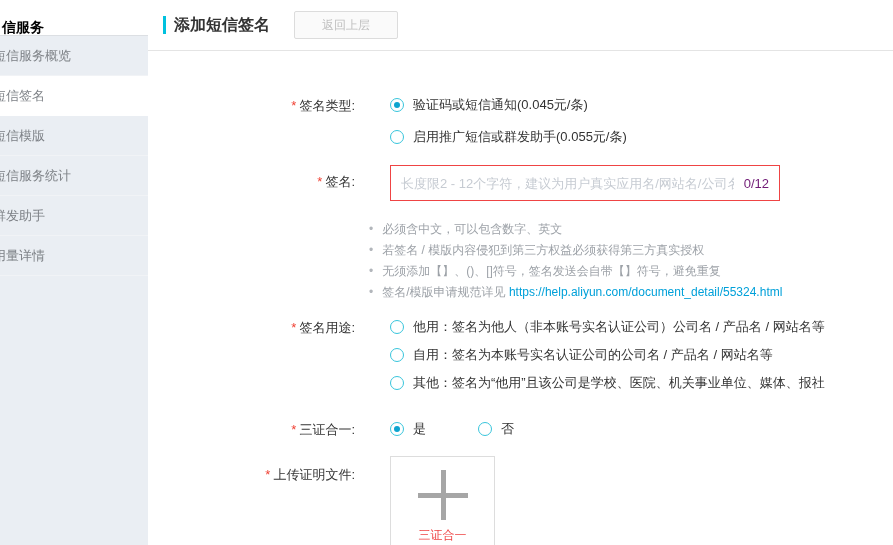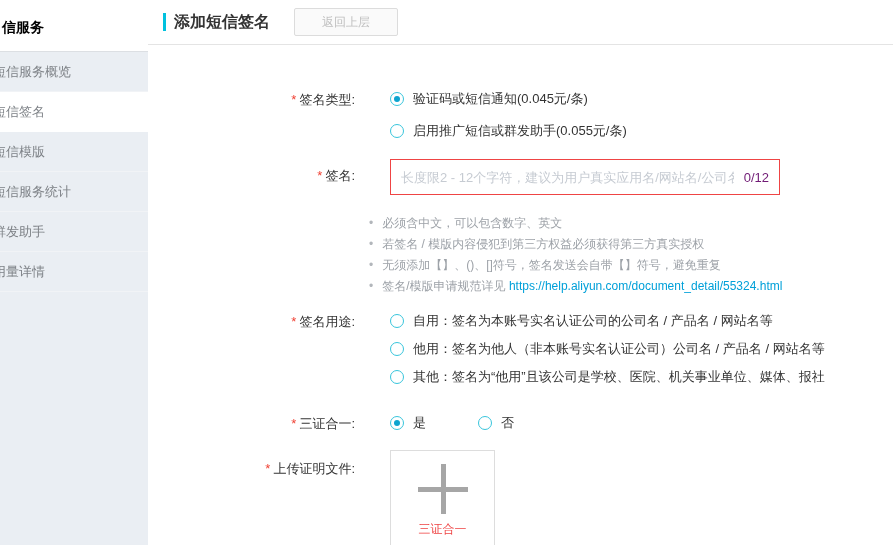--- a/index.html
+++ b/index.html
@@ -2,30 +2,30 @@
 <html><head>
 <meta charset="utf-8">
 <style>
   * { margin:0; padding:0; box-sizing:border-box; }
   html,body { width:893px; height:545px; overflow:hidden; background:#fff;
     font-family:"Liberation Sans","DejaVu Sans",sans-serif; }
 
   
   .sidebar { position:absolute; left:0; top:0; width:148px; height:545px;
     background:#eaeef3; overflow:hidden; }
-  .sidebar-header { height:52px; background:#fff; border-bottom:1px solid #dcdfe3;
+  .sidebar-header { height:36px; background:#fff; border-bottom:1px solid #dcdfe3;
     font-size:14px; font-weight:bold; color:#000; padding:19px 0 0 2px; }
   .sidebar-item { height:40px; line-height:40px; font-size:13px; color:#7d8186;
     border-bottom:1px solid #f1f3f6; cursor:pointer; white-space:nowrap; }
   .sidebar-item span { margin-left:-7px; }
   .sidebar-item.active { background:#fff; border-bottom:1px solid #fff; }
 
   
   .main { position:absolute; left:148px; top:0; right:0; bottom:0; background:#fff; }
-  .main-header { height:45px; border-bottom:1px solid #e4e4e4; display:flex;
+  .main-header { height:51px; border-bottom:1px solid #e4e4e4; display:flex;
     align-items:center; padding-left:15px; }
   .title-bar { width:3px; height:18px; background:#00c1de; margin-right:8px; }
   .page-title { font-size:16px; font-weight:bold; color:#333; }
   .back-btn { margin-left:24px; height:28px; line-height:26px; padding:0 27px;
     background:#fafafa; border:1px solid #dcdcdc; border-radius:2px;
     color:#bfbfbf; font-size:12px; cursor:not-allowed; }
 
   
   .form { padding-top:42px; font-size:13px; color:#333; }
   .row { display:flex;gap:27px; }
@@ -123,25 +123,25 @@
       <li>若签名 / 模版内容侵犯到第三方权益必须获得第三方真实授权</li>
       <li>无须添加【】、()、[]符号，签名发送会自带【】符号，避免重复</li>
       <li><span>签名/模版申请规范详见 </span><a href="#">https://help.aliyun.com/document_detail/55324.html</a></li>
     </ul>
 
     <div class="row row-purpose">
       <div class="row-label pt4"><span class="req">*</span><span>签名用途:</span></div>
       <div>
         <div class="opt-line tight">
           <span class="radio"></span>
-          <span>自用：签名为本账号实名认证公司的公司名 / 产品名 / 网站名等</span>
+          <span>他用：签名为他人（非本账号实名认证公司）公司名 / 产品名 / 网站名等</span>
         </div>
         <div class="opt-line tight">
           <span class="radio"></span>
-          <span>他用：签名为他人（非本账号实名认证公司）公司名 / 产品名 / 网站名等</span>
+          <span>自用：签名为本账号实名认证公司的公司名 / 产品名 / 网站名等</span>
         </div>
         <div class="opt-line tight">
           <span class="radio"></span>
           <span>其他：签名为“他用”且该公司是学校、医院、机关事业单位、媒体、报社</span>
         </div>
       </div>
     </div>
 
     <div class="row row-three">
       <div class="row-label pt4"><span class="req">*</span><span>三证合一:</span></div>

